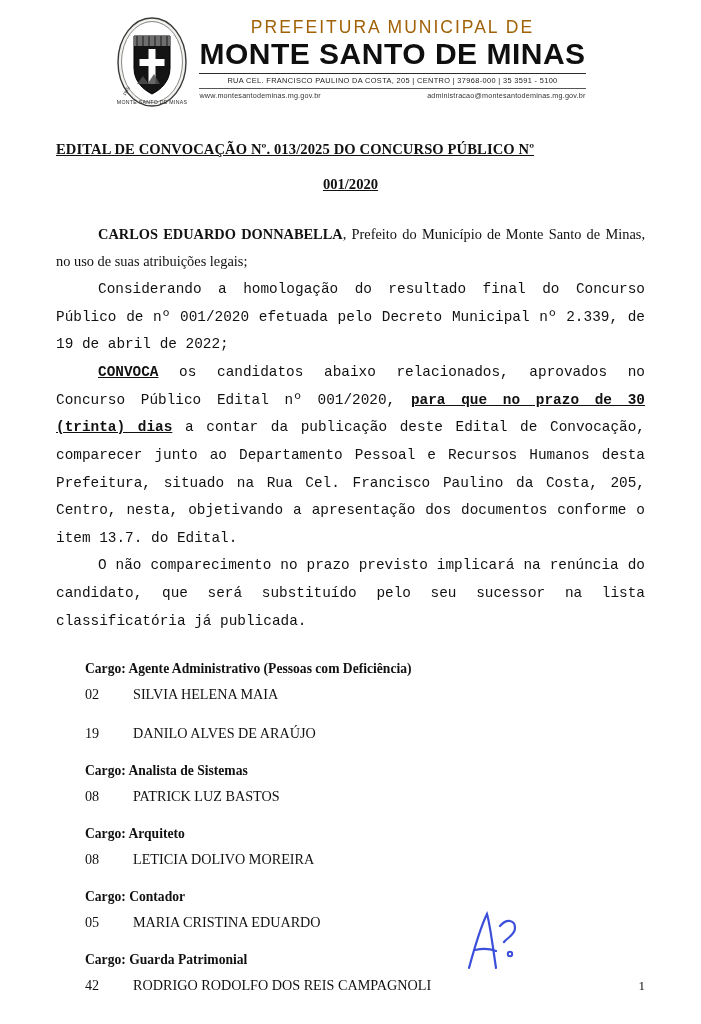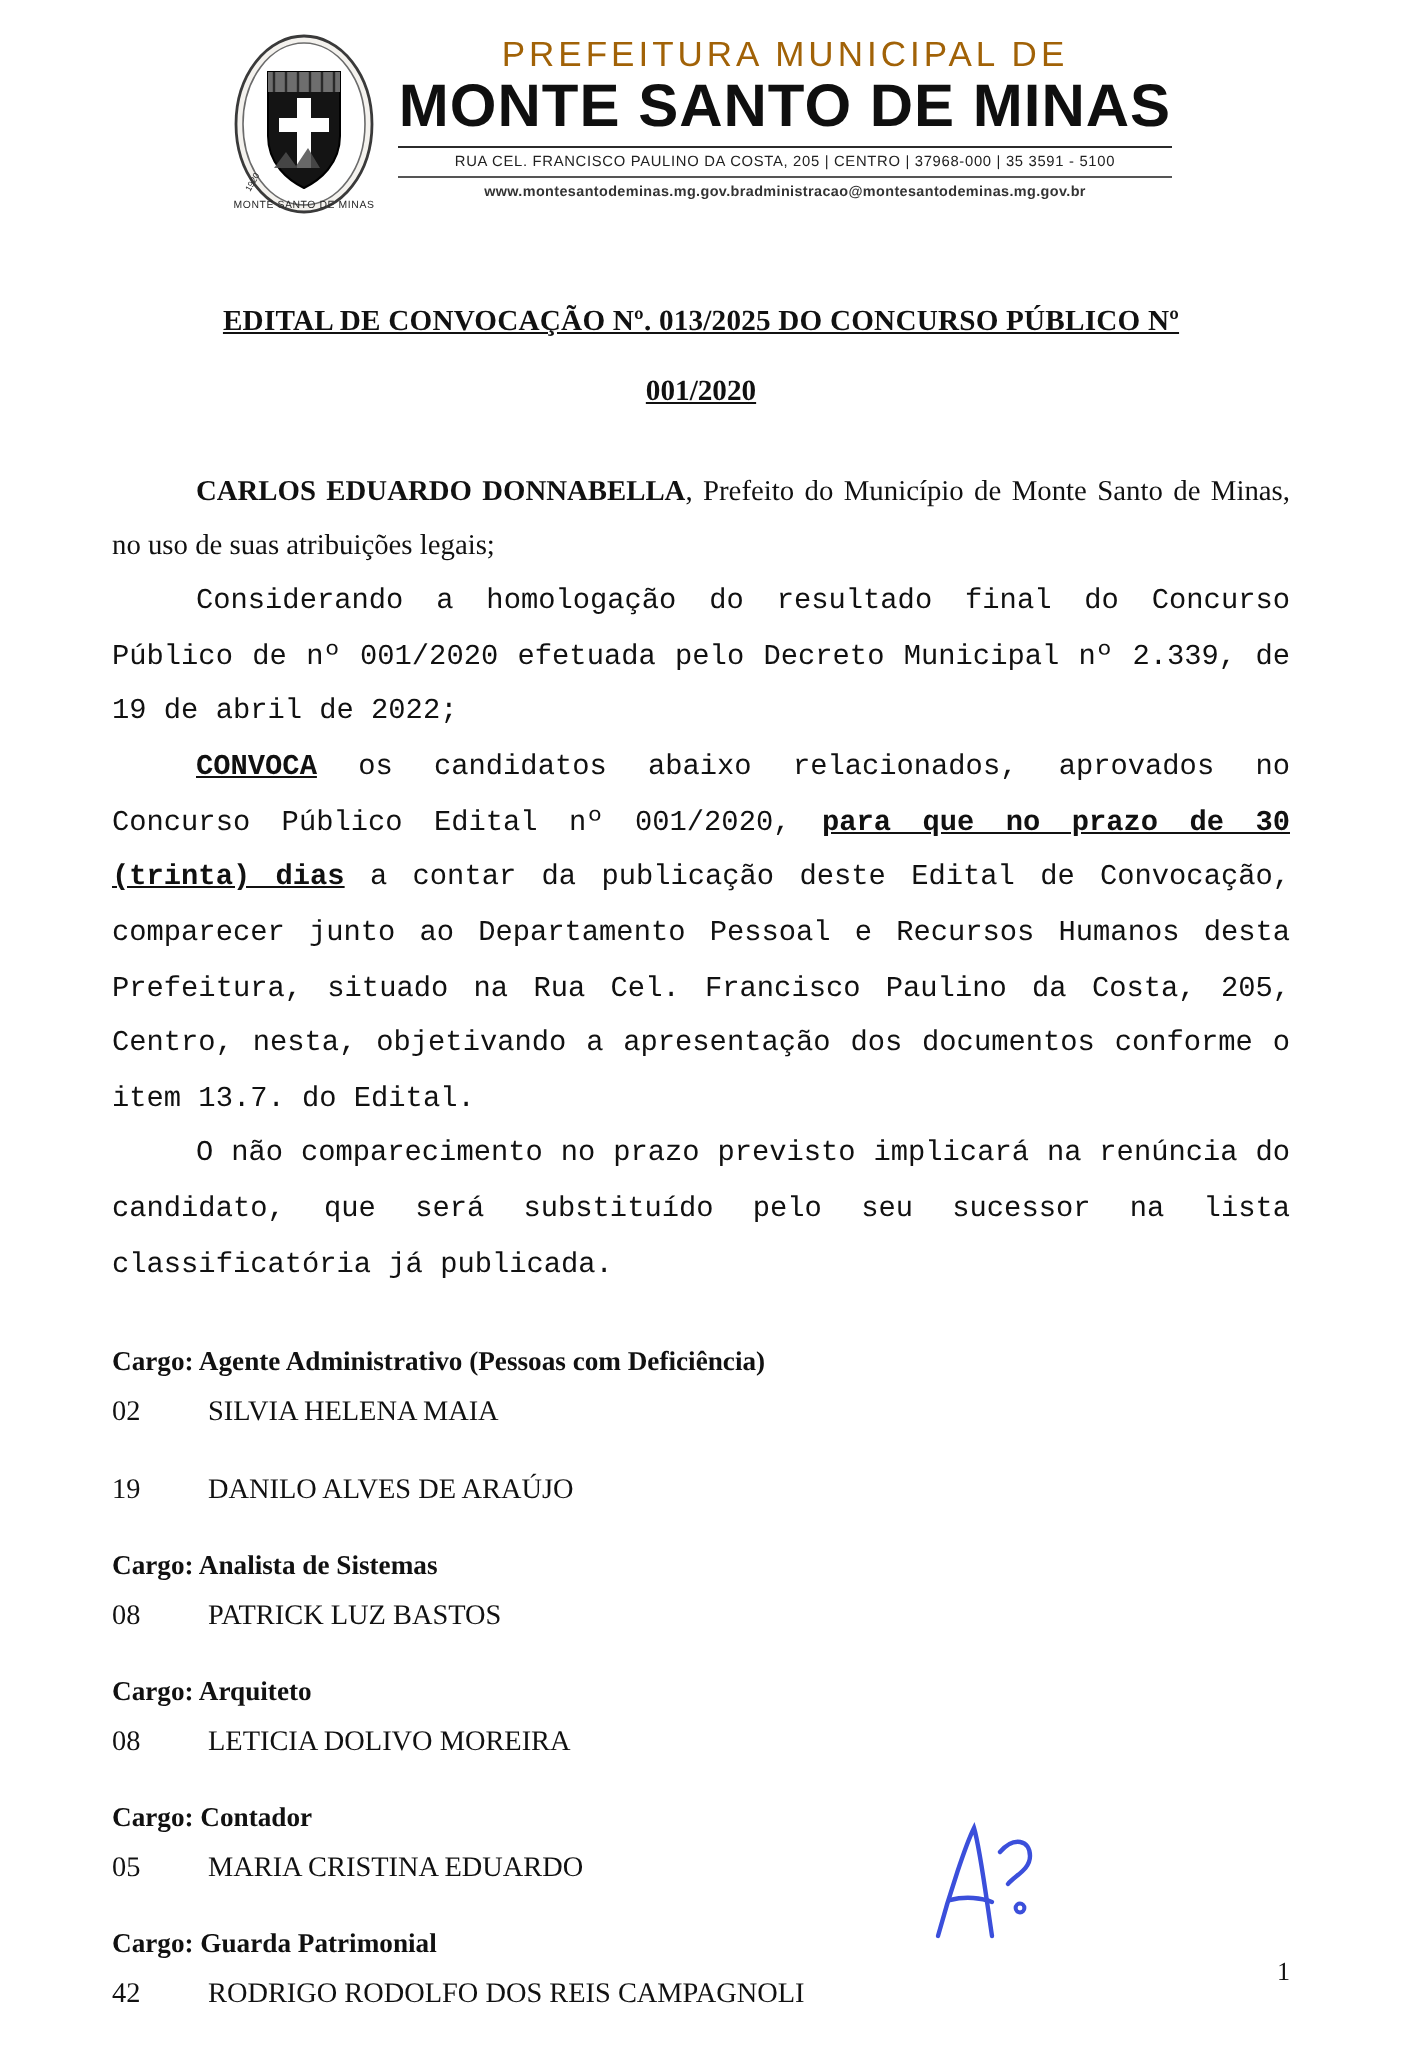--- a/index.html
+++ b/index.html
@@ -73,35 +73,33 @@
     text-align: center;
     color: #222;
   }
   .lh-rule2 {
     height: 0.7px;
     background: #555;
     margin: 3px 0 3px 0;
   }
   .lh-line4 {
     display: flex;
-    justify-content: center;
+    justify-content: space-between;
     font-family: "Liberation Sans", sans-serif;
     font-size: 7.2px;
     color: #333;
     letter-spacing: 0.2px;
-    font-weight: bold;
   }
 
   
   .doc-title {
-    text-align: center;
     font-weight: bold;
     font-size: 14.6px;
     line-height: 1.55;
-    margin-top: 42px;
+    margin-top: 30px;
     letter-spacing: 0.1px;
   }
   .doc-title span.u {
     text-decoration: underline;
   }
   .title-line2 {
     text-align: center;
     font-weight: bold;
     font-size: 14.6px;
     text-decoration: underline;
@@ -122,21 +120,21 @@
   }
   .body-text p + p { margin-top: 0px; font-family: Liberation Mono, monospace; }
   .b { font-weight: bold; }
   .bu { font-weight: bold; text-decoration: underline; }
 
   
   .listing {
     margin-top: 26px;
     font-size: 14.2px;
   }
-  .cargo-block { margin-bottom: 19px; }
+  .cargo-block { margin-bottom: 19px; margin-left: 29px; }
   .cargo-title {
     font-weight: bold;
     font-size: 13.6px;
     margin-bottom: 8px;
   }
   .cand-row {
     display: flex;
     font-size: 14.2px;
     line-height: 1.4;
   }

